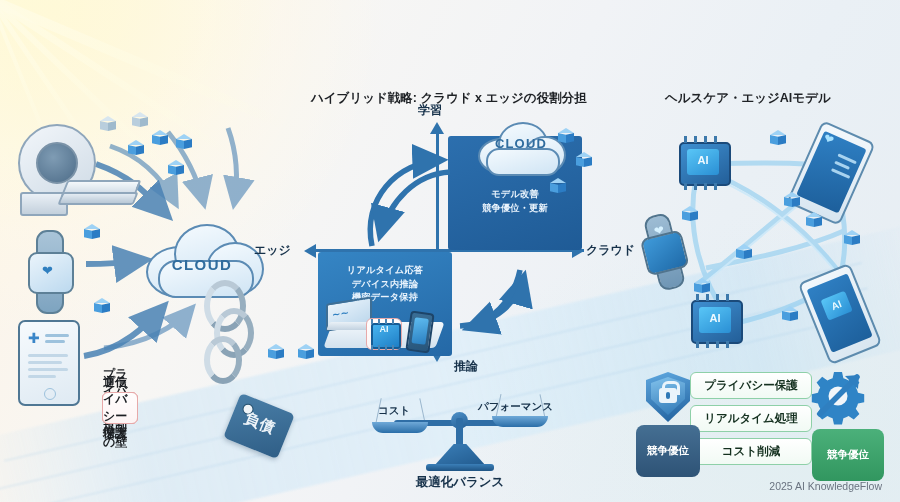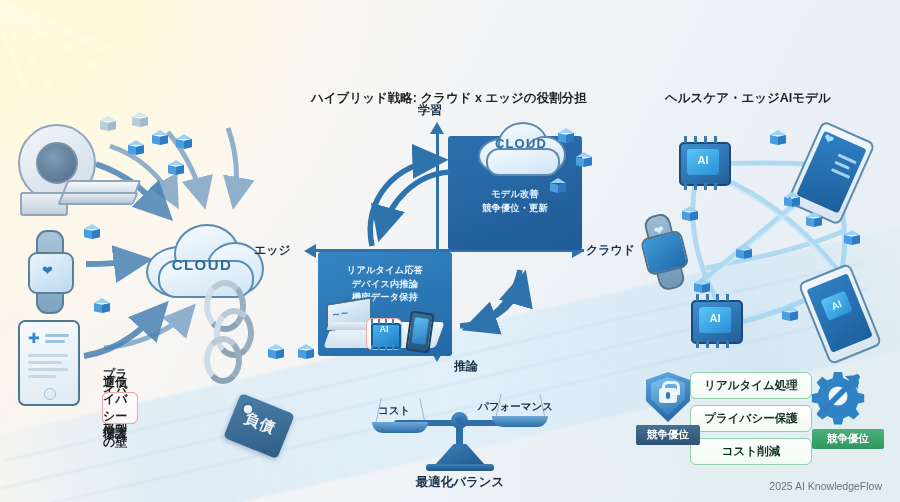--- a/index.html
+++ b/index.html
@@ -183,21 +183,21 @@
   .shield{position:relative;width:44px;height:50px;margin:0 auto;
     background:linear-gradient(165deg,#5fa8e0,#1f5f9c);
     clip-path:polygon(50% 0,100% 16%,100% 58%,50% 100%,0 58%,0 16%);}
   .shield .inner{position:absolute;left:5px;top:5px;right:5px;bottom:7px;
     background:linear-gradient(165deg,#82c2ec,#2f78b6);
     clip-path:polygon(50% 0,100% 16%,100% 58%,50% 100%,0 58%,0 16%);}
   .shield .lock{position:absolute;left:13px;top:16px;width:18px;height:15px;border-radius:3px;background:#eaf4fb;}
   .shield .sh{position:absolute;left:16px;top:9px;width:12px;height:11px;border-radius:6px 6px 0 0;
     border:3px solid #eaf4fb;border-bottom:none;}
   .shield .kh{position:absolute;left:20px;top:20px;width:4px;height:7px;border-radius:2px;background:#2f78b6;}
-  .bdg{margin-top:3px;border-radius:2px;padding:3px 0;text-align:center;
+  .bdg{margin-top:3px;border-radius:8px;padding:19px 0;text-align:center;
     font-size:10.5px;font-weight:bold;color:#fff;}
   .bdg.blue{background:linear-gradient(180deg,#3f6f99,#2b5madeup);}
   .bdg.blue{background:linear-gradient(180deg,#456f93,#2e5376);}
   .bdg.green{background:linear-gradient(180deg,#4bb07a,#31965f);}
   .gearbox{position:absolute;left:812px;top:370px;width:72px;z-index:36;}
   .gear{position:relative;width:52px;height:52px;margin:0 auto;}
 
   
   .scale{position:absolute;left:372px;top:392px;width:176px;height:100px;z-index:35;}
   .scale .post{position:absolute;left:84px;top:26px;width:7px;height:40px;background:#2f6ea6;border-radius:2px;}
@@ -557,22 +557,22 @@
         <i class="rgt"></i>
       </div>
     <div class="cube" style="position:absolute;left:146px;top:188px;">
         <i class="top"></i>
         <i class="lft"></i>
         <i class="rgt"></i>
       </div>
   </div>
 
   <div class="chips2">
+    <div class="chip2">プライバシー保護</div>
     <div class="chip2">リアルタイム処理</div>
-    <div class="chip2">プライバシー保護</div>
     <div class="chip2">コスト削減</div>
   </div>
 
   <div class="shieldbox">
     <div class="shield">
       <div class="inner"></div>
       <div class="sh"></div>
       <div class="lock"></div>
       <div class="kh"></div>
     </div>

